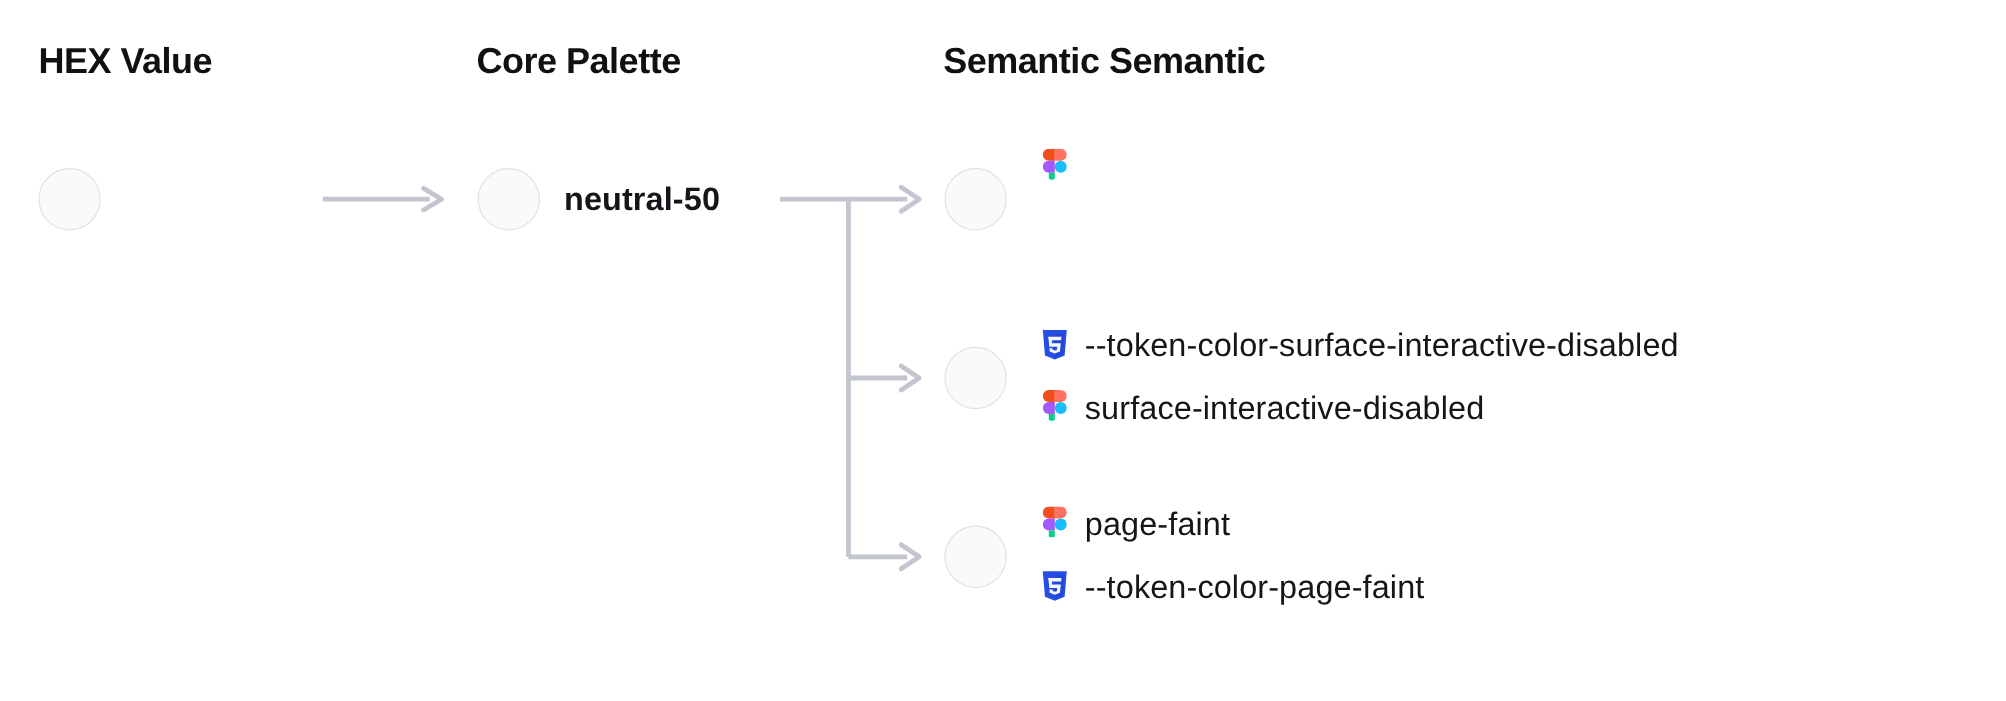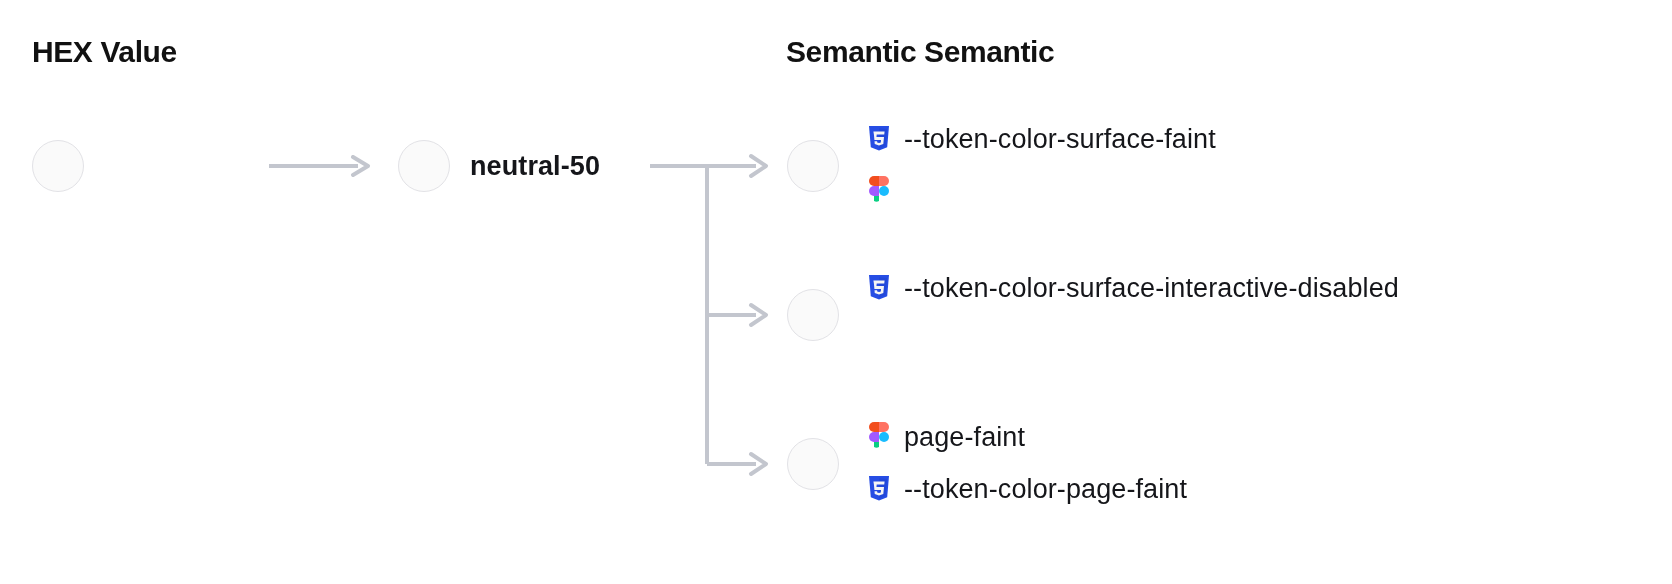--- a/index.html
+++ b/index.html
@@ -120,20 +120,21 @@
     color: #15161A;
   }
 </style>
 </head>
 <body>
 
 <div id="stage">
 
   <div class="col-heading" id="heading-hex">HEX Value</div>
 
+  <div class="col-heading" id="heading-core">Core Palette</div>
 
   <div class="col-heading" id="heading-semantic">Semantic Semantic</div>
 
   <div class="swatch" id="swatch-hex" title="#FAFAFA" style="background: rgb(250, 250, 250);"></div>
 
 
   <div class="arrow-simple">
     <svg width="104" height="22" viewBox="0 0 104 22" fill="none" aria-hidden="true">
       <path d="M1 11 H90" stroke="#C3C6CE" stroke-width="4" stroke-linecap="butt"></path>
       <path d="M85 2 L100 11 L85 20" stroke="#C3C6CE" stroke-width="4" stroke-linecap="round" stroke-linejoin="round" fill="none"></path>
@@ -160,30 +161,20 @@
       <path d="M59 314 H108" stroke="#C3C6CE" stroke-width="4" stroke-linecap="butt"></path>
       <path d="M103 304 L118 314 L103 324" stroke="#C3C6CE" stroke-width="4" stroke-linecap="round" stroke-linejoin="round" fill="none"></path>
     </svg>
   </div>
 
   <div class="swatch" id="swatch-sem-0" title="#FAFAFA" style="background: rgb(250, 250, 250);"></div>
   <div class="swatch" id="swatch-sem-1" title="#FAFAFA" style="background: rgb(250, 250, 250);"></div>
   <div class="swatch" id="swatch-sem-2" title="#FAFAFA" style="background: rgb(250, 250, 250);"></div>
 
   <div class="sem-group" id="sem-group-0">
-    <div class="sem-line">
-      <span class="icon">
-        <svg width="24" height="28" viewBox="0 0 24 28" aria-hidden="true">
-          <path d="M2 1 H22 L20.2 22.3 L12 25.6 L3.8 22.3 Z" fill="#264DE4"></path>
-          <path d="M12 3.2 V23.6 L18.5 21 L20 4 Z" fill="#1E3FC6" opacity="0.35"></path>
-          <path d="M6.4 6.6 H17.6 L17.25 9.6 H9.7 L9.45 12.0 H17.0 L16.3 19.0 L12 20.6 L7.75 19.0 L7.5 16.2 H10.1 L10.2 17.5 L12 18.1 L13.8 17.5 L14.0 15.0 H7.4 L6.9 9.6 Z" fill="#F5F5F5"></path>
-        </svg>
-      </span>
-      <span class="sem-text">--token-color-surface-faint</span>
-    </div>
     <div class="sem-line">
       <span class="icon">
         <svg width="20" height="30" viewBox="0 0 20 30" aria-hidden="true">
           <path d="M5 0 H10 V10 H5 A5 5 0 0 1 5 0 Z" fill="#F24E1E"></path>
           <path d="M10 0 H15 A5 5 0 0 1 15 10 H10 Z" fill="#FF7262"></path>
           <path d="M5 10 H10 V20 H5 A5 5 0 0 1 5 10 Z" fill="#A259FF"></path>
           <circle cx="15" cy="15" r="5" fill="#1ABCFE"></circle>
           <path d="M5 20 H10 V25 A5 5 0 0 1 5 25 Z" fill="#0ACF83"></path>
         </svg>
       </span>
@@ -194,33 +185,45 @@
     <div class="sem-line">
       <span class="icon">
         <svg width="24" height="28" viewBox="0 0 24 28" aria-hidden="true">
           <path d="M2 1 H22 L20.2 22.3 L12 25.6 L3.8 22.3 Z" fill="#264DE4"></path>
           <path d="M12 3.2 V23.6 L18.5 21 L20 4 Z" fill="#1E3FC6" opacity="0.35"></path>
           <path d="M6.4 6.6 H17.6 L17.25 9.6 H9.7 L9.45 12.0 H17.0 L16.3 19.0 L12 20.6 L7.75 19.0 L7.5 16.2 H10.1 L10.2 17.5 L12 18.1 L13.8 17.5 L14.0 15.0 H7.4 L6.9 9.6 Z" fill="#F5F5F5"></path>
         </svg>
       </span>
       <span class="sem-text">--token-color-surface-interactive-disabled</span>
     </div>
-  </div>
-
-  <div class="sem-group" id="sem-group-2">
     <div class="sem-line">
       <span class="icon">
         <svg width="20" height="30" viewBox="0 0 20 30" aria-hidden="true">
           <path d="M5 0 H10 V10 H5 A5 5 0 0 1 5 0 Z" fill="#F24E1E"></path>
           <path d="M10 0 H15 A5 5 0 0 1 15 10 H10 Z" fill="#FF7262"></path>
           <path d="M5 10 H10 V20 H5 A5 5 0 0 1 5 10 Z" fill="#A259FF"></path>
           <circle cx="15" cy="15" r="5" fill="#1ABCFE"></circle>
           <path d="M5 20 H10 V25 A5 5 0 0 1 5 25 Z" fill="#0ACF83"></path>
         </svg>
       </span>
+      <span class="sem-text">surface-interactive-disabled</span>
+    </div>
+  </div>
+
+  <div class="sem-group" id="sem-group-2">
+    <div class="sem-line">
+      <span class="icon">
+        <svg width="20" height="30" viewBox="0 0 20 30" aria-hidden="true">
+          <path d="M5 0 H10 V10 H5 A5 5 0 0 1 5 0 Z" fill="#F24E1E"></path>
+          <path d="M10 0 H15 A5 5 0 0 1 15 10 H10 Z" fill="#FF7262"></path>
+          <path d="M5 10 H10 V20 H5 A5 5 0 0 1 5 10 Z" fill="#A259FF"></path>
+          <circle cx="15" cy="15" r="5" fill="#1ABCFE"></circle>
+          <path d="M5 20 H10 V25 A5 5 0 0 1 5 25 Z" fill="#0ACF83"></path>
+        </svg>
+      </span>
       <span class="sem-text">page-faint</span>
     </div>
     <div class="sem-line">
       <span class="icon">
         <svg width="24" height="28" viewBox="0 0 24 28" aria-hidden="true">
           <path d="M2 1 H22 L20.2 22.3 L12 25.6 L3.8 22.3 Z" fill="#264DE4"></path>
           <path d="M12 3.2 V23.6 L18.5 21 L20 4 Z" fill="#1E3FC6" opacity="0.35"></path>
           <path d="M6.4 6.6 H17.6 L17.25 9.6 H9.7 L9.45 12.0 H17.0 L16.3 19.0 L12 20.6 L7.75 19.0 L7.5 16.2 H10.1 L10.2 17.5 L12 18.1 L13.8 17.5 L14.0 15.0 H7.4 L6.9 9.6 Z" fill="#F5F5F5"></path>
         </svg>
       </span>

